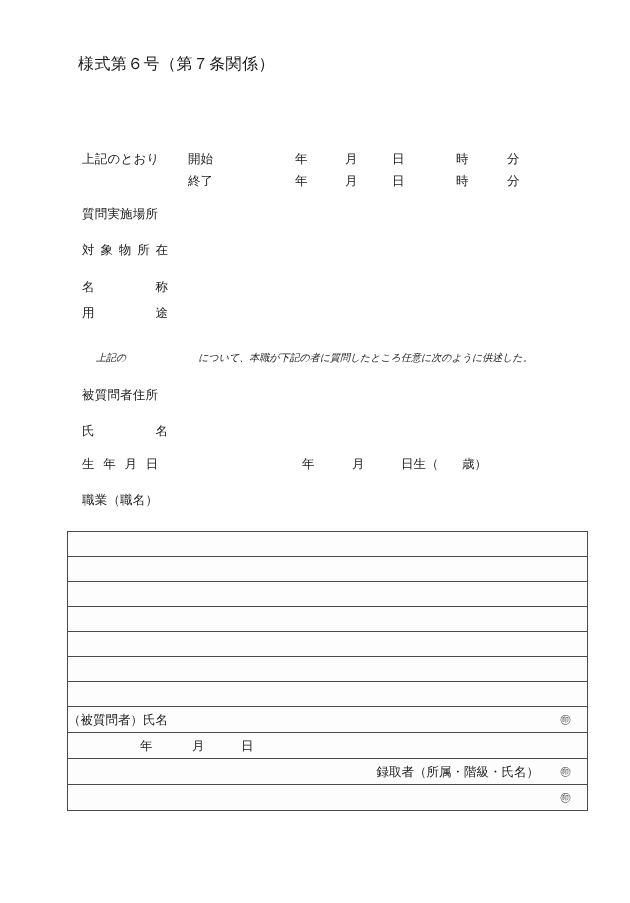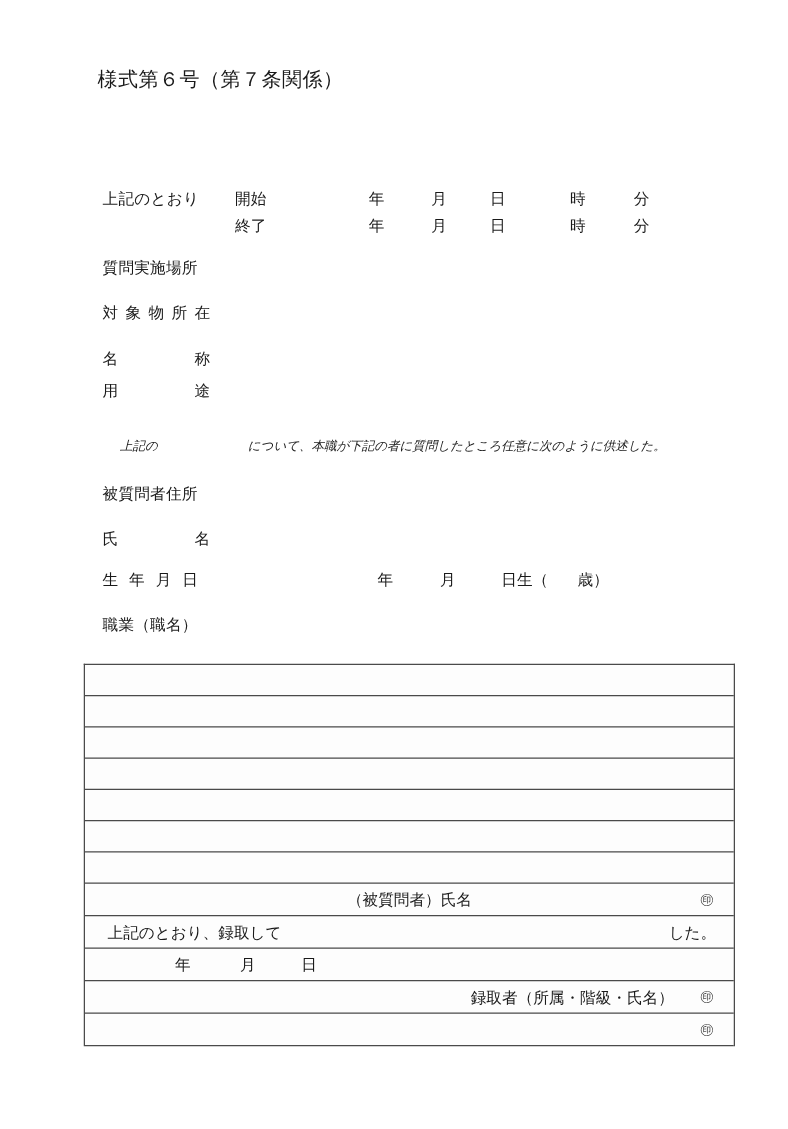--- a/index.html
+++ b/index.html
@@ -106,21 +106,21 @@
   .trow.tall  { height: 26px; }
 
   .cell-text {
     position: absolute;
     font-size: 12.5px;
     line-height: 25px;
     white-space: nowrap;
   }
   .cell-center {
     left: 0; right: 0;
-    text-align: center;
+    text-align: left;
   }
   .cell-left { left: 18px; }
   .cell-right-lbl { right: 48px; text-align: right; }
   .cell-seal {
     right: 16px;
     font-size: 11px;
   }
   .cell-suffix { right: 14px; }
 
   .date-inline { position: absolute; font-size: 12.5px; line-height: 25px; }
@@ -188,24 +188,20 @@
     <div class="trow blank"></div>
     <div class="trow blank"></div>
     <div class="trow blank"></div>
     <div class="trow blank"></div>
 
     <div class="trow tall">
       <span class="cell-text cell-center">（被質問者）氏名</span>
       <span class="cell-text cell-seal">㊞</span>
     </div>
 
-    <div class="trow tall">
-      <span class="cell-text cell-left">上記のとおり、録取して</span>
-      <span class="cell-text cell-suffix">した。</span>
-    </div>
 
     <div class="trow tall">
       <span class="date-inline" style="left:72px">年</span>
       <span class="date-inline" style="left:124px">月</span>
       <span class="date-inline" style="left:173px">日</span>
     </div>
 
     <div class="trow tall">
       <span class="cell-text cell-right-lbl">録取者（所属・階級・氏名）</span>
       <span class="cell-text cell-seal">㊞</span>

